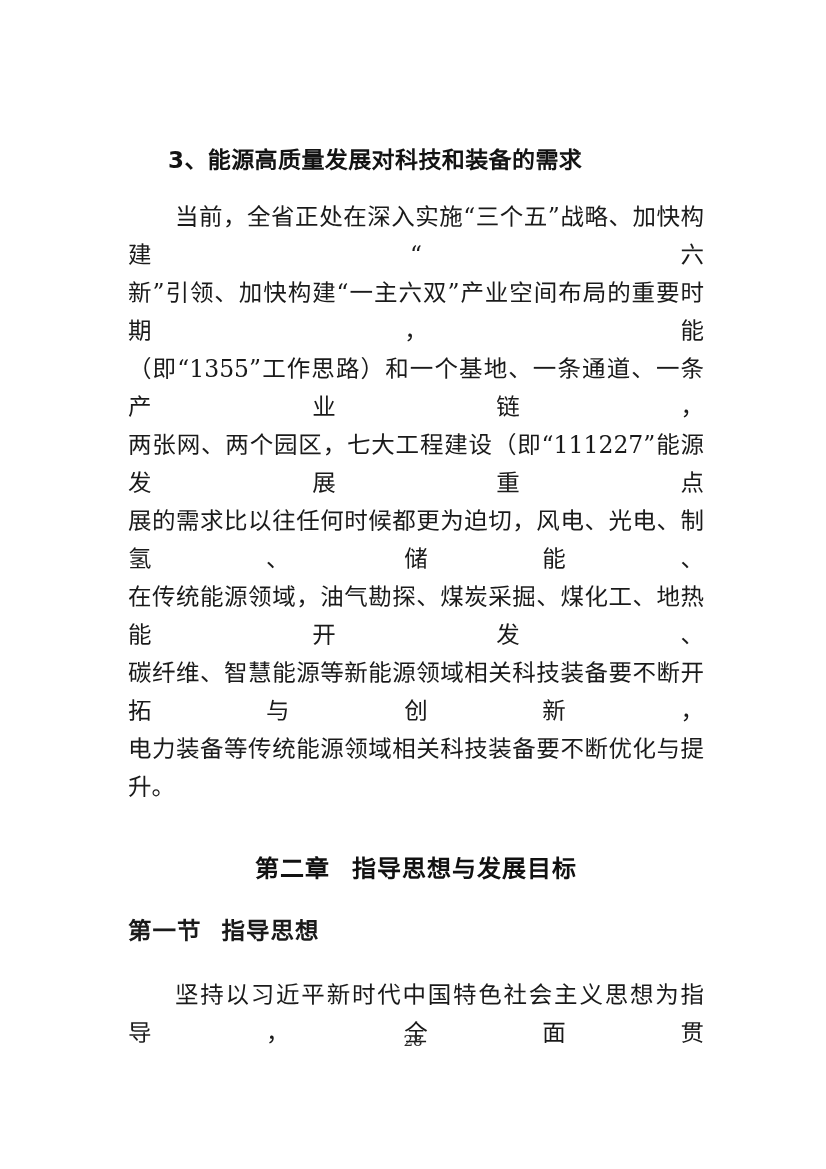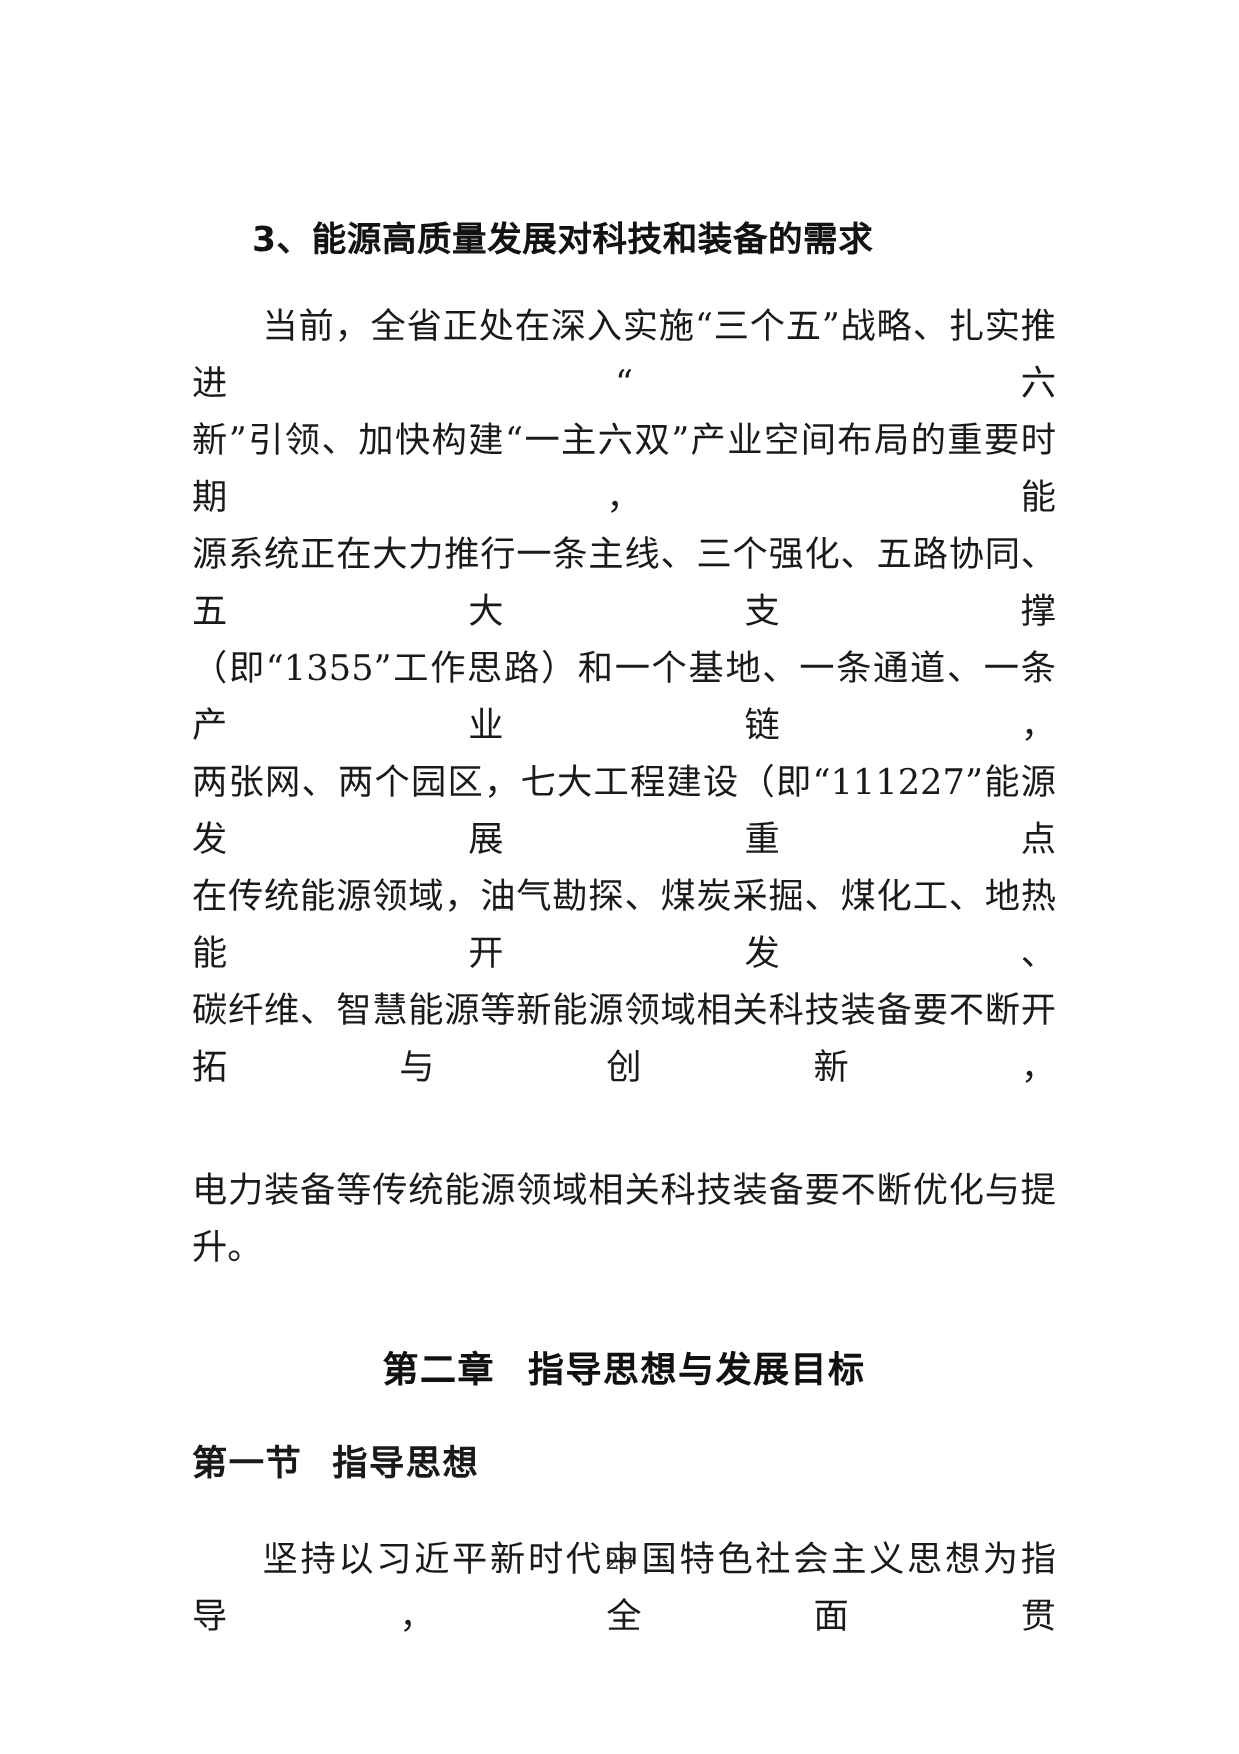--- a/index.html
+++ b/index.html
@@ -56,21 +56,20 @@
   .para .ln > span {
     display: inline-block;
     width: 100%;
     text-align: justify;
     text-align-last: justify;
     white-space: normal;
     word-break: break-all;
   }
   .para .ln.last > span {
     text-align-last: left;
-    margin-top: 44px;
   }
   .para .ln.indent > span {
     text-indent: 47px;
   }
 
   
   .chapter-title {
     font-family: "DejaVu Sans", "Liberation Sans", sans-serif;
     font-weight: 700;
     font-size: 24px;
@@ -111,25 +110,25 @@
 </head>
 <body>
 
 <div class="page">
 
   <div class="content">
 
     <h2 class="sec-heading">3、能源高质量发展对科技和装备的需求</h2>
 
     <div class="para">
-      <div class="ln indent"><span>当前，全省正处在深入实施“三个五”战略、扎实推进“六</span></div>
+      <div class="ln indent"><span>当前，全省正处在深入实施“三个五”战略、加快构建“六</span></div>
       <div class="ln"><span>新”引领、加快构建“一主六双”产业空间布局的重要时期，能</span></div>
-      <div class="ln"><span>源系统正在大力推行一条主线、三个强化、五路协同、五大支撑</span></div>
       <div class="ln"><span>（即“1355”工作思路）和一个基地、一条通道、一条产业链，</span></div>
       <div class="ln"><span>两张网、两个园区，七大工程建设（即“111227”能源发展重点</span></div>
+      <div class="ln"><span>展的需求比以往任何时候都更为迫切，风电、光电、制氢、储能、</span></div>
       <div class="ln"><span>在传统能源领域，油气勘探、煤炭采掘、煤化工、地热能开发、</span></div>
       <div class="ln"><span>碳纤维、智慧能源等新能源领域相关科技装备要不断开拓与创新，</span></div>
       <div class="ln last"><span>电力装备等传统能源领域相关科技装备要不断优化与提升。</span></div>
     </div>
 
     <h1 class="chapter-title">
       <span>第二章</span><span class="gap"></span><span>指导思想与发展目标</span>
     </h1>
 
     <h2 class="node-title">

